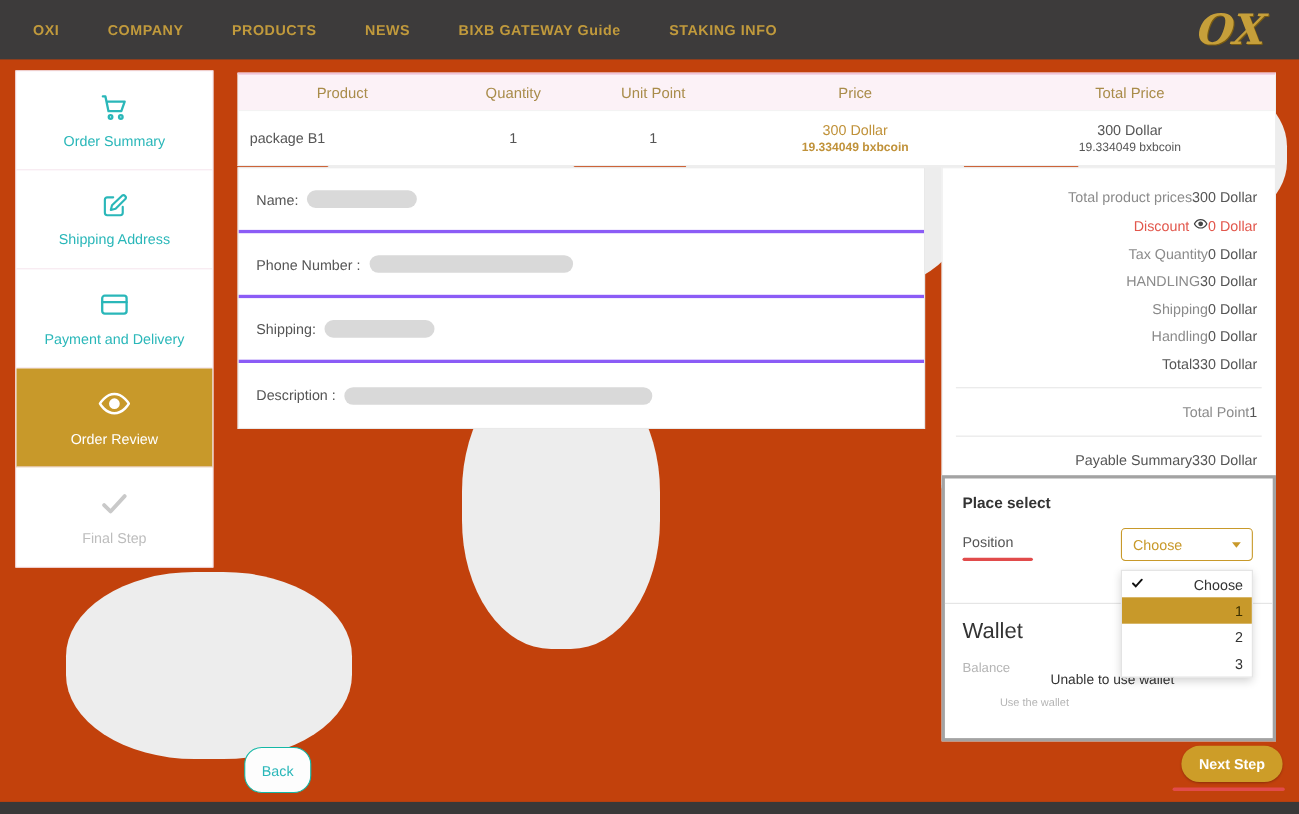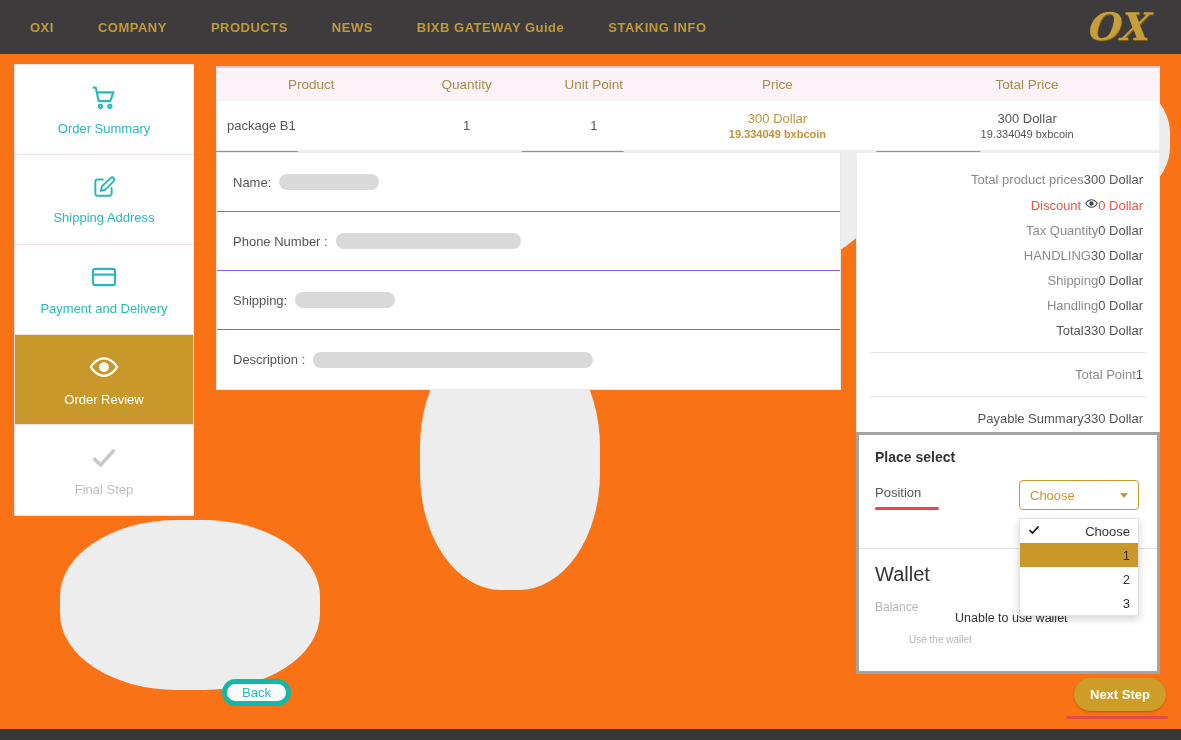--- a/index.html
+++ b/index.html
@@ -1,18 +1,18 @@
 <!DOCTYPE html>
 <html><head>
 <meta charset="utf-8">
 <style>
   *{box-sizing:border-box;margin:0;padding:0}
   html,body{background:#ffffff}
   body{font-family:"Liberation Sans",sans-serif}
-  .stage{position:relative;width:1181px;height:740px;background:#f97316;overflow:hidden}
+  .stage{position:relative;width:1181px;height:740px;background:#c2410c;overflow:hidden}
 
   
   .map-bg{position:absolute;inset:0;pointer-events:none}
   .map-blob{position:absolute;background:#ededed;border-radius:45%}
 
   
   .topnav{position:absolute;top:0;left:0;right:0;height:54px;background:#3d3b3b;display:flex;align-items:center;padding:0 30px;gap:44px;z-index:6}
   .nav-item{color:#c19a3c;font-size:13px;font-weight:700;letter-spacing:.5px;cursor:pointer;white-space:nowrap}
   .logo{margin-left:auto;font-family:"DejaVu Serif",serif;font-style:italic;font-weight:700;font-size:38px;line-height:1;color:#c69f3a;text-shadow:1px 1px 0 #7a5c12;cursor:pointer;transform:skewX(-6deg)}
 
@@ -39,21 +39,21 @@
   .col-unit{width:14%;text-align:center}
   .col-price{width:25%;text-align:center}
   .col-total{width:28%;text-align:center}
   .ot-row .col-product{padding-left:10px;text-align:left}
   .price-main{color:#c0923a}
   .price-sub{color:#c0923a;font-size:11px;font-weight:700;margin-top:2px}
   .total-sub{font-size:11px;color:#555;margin-top:2px}
 
   
   .form-card{position:absolute;left:216px;top:152px;width:625px;background:#fff;border:1px solid #e9e9e9;z-index:3}
-  .form-row{display:flex;align-items:center;height:59px;padding-left:16px;border-bottom:1px solid #8b5cf6;font-size:13px;color:#555}
+  .form-row{display:flex;align-items:center;height:59px;padding-left:16px;border-bottom:3px solid #8b5cf6;font-size:13px;color:#555}
   .form-row:last-child{border-bottom:none}
   .ph-bar{height:16px;background:#d9d9d9;border-radius:10px;margin-left:8px}
   .w100{width:100px}.w185{width:185px}.w280{width:280px}
 
   
   .summary-card{position:absolute;left:856px;top:152px;width:304px;background:#fff;border:1px solid #ededed;border-bottom:3px solid #3a3a3a;padding:14px 12px 10px;z-index:3}
   .sum-row{display:flex;justify-content:flex-end;align-items:center;font-size:13px;color:#8b8b8b;padding:5px 4px}
   .sum-row .val{color:#555}
   .sum-row.red .lab{color:#e2574c;display:flex;align-items:center;gap:4px}
   .sum-row.red .val{color:#e2574c}
@@ -72,21 +72,21 @@
   .opt{height:24px;display:flex;align-items:center;justify-content:flex-end;padding:0 8px;font-size:13px;color:#333;cursor:pointer}
   .opt.sel{justify-content:space-between}
   .opt.highlight{background:#c8992a;color:#3c3000}
   .place-div{position:absolute;left:0;right:0;top:113px;border-top:1px solid #e3e3e3}
   .wallet-title{position:absolute;left:16px;top:128px;font-size:20px;color:#333;font-weight:400}
   .balance{position:absolute;left:16px;top:165px;font-size:12px;color:#b5b5b5}
   .unable{position:absolute;left:96px;top:176px;font-size:12.5px;color:#333}
   .use-wallet{position:absolute;left:50px;top:199px;font-size:10px;color:#b5b5b5;cursor:pointer}
 
   
-  .back-btn{position:absolute;left:222px;top:679px;height:27px;padding:0 15px;border:5px solid #14b8a6;border-radius:16px;background:#fdfdfd;color:#2ab7b9;font-size:13px;cursor:pointer;z-index:4}
+  .back-btn{position:absolute;left:222px;top:679px;height:42px;padding:0 15px;border:1px solid #14b8a6;border-radius:16px;background:#fdfdfd;color:#2ab7b9;font-size:13px;cursor:pointer;z-index:4}
   .next-btn{position:absolute;left:1074px;top:678px;height:33px;padding:0 16px;border:none;border-radius:17px;background:#cd9d28;color:#fff;font-size:13px;font-weight:700;cursor:pointer;box-shadow:0 1px 2px rgba(0,0,0,.25);z-index:4}
   .next-underline{position:absolute;left:1066px;top:716px;width:102px;height:3px;background:#e14b4b;border-radius:2px;z-index:4}
 </style>
 </head>
 <body>
 
 <div class="stage">
 
   <div class="map-bg">
     <div class="map-blob" style="left:260px;top:120px;width:300px;height:230px"></div>

